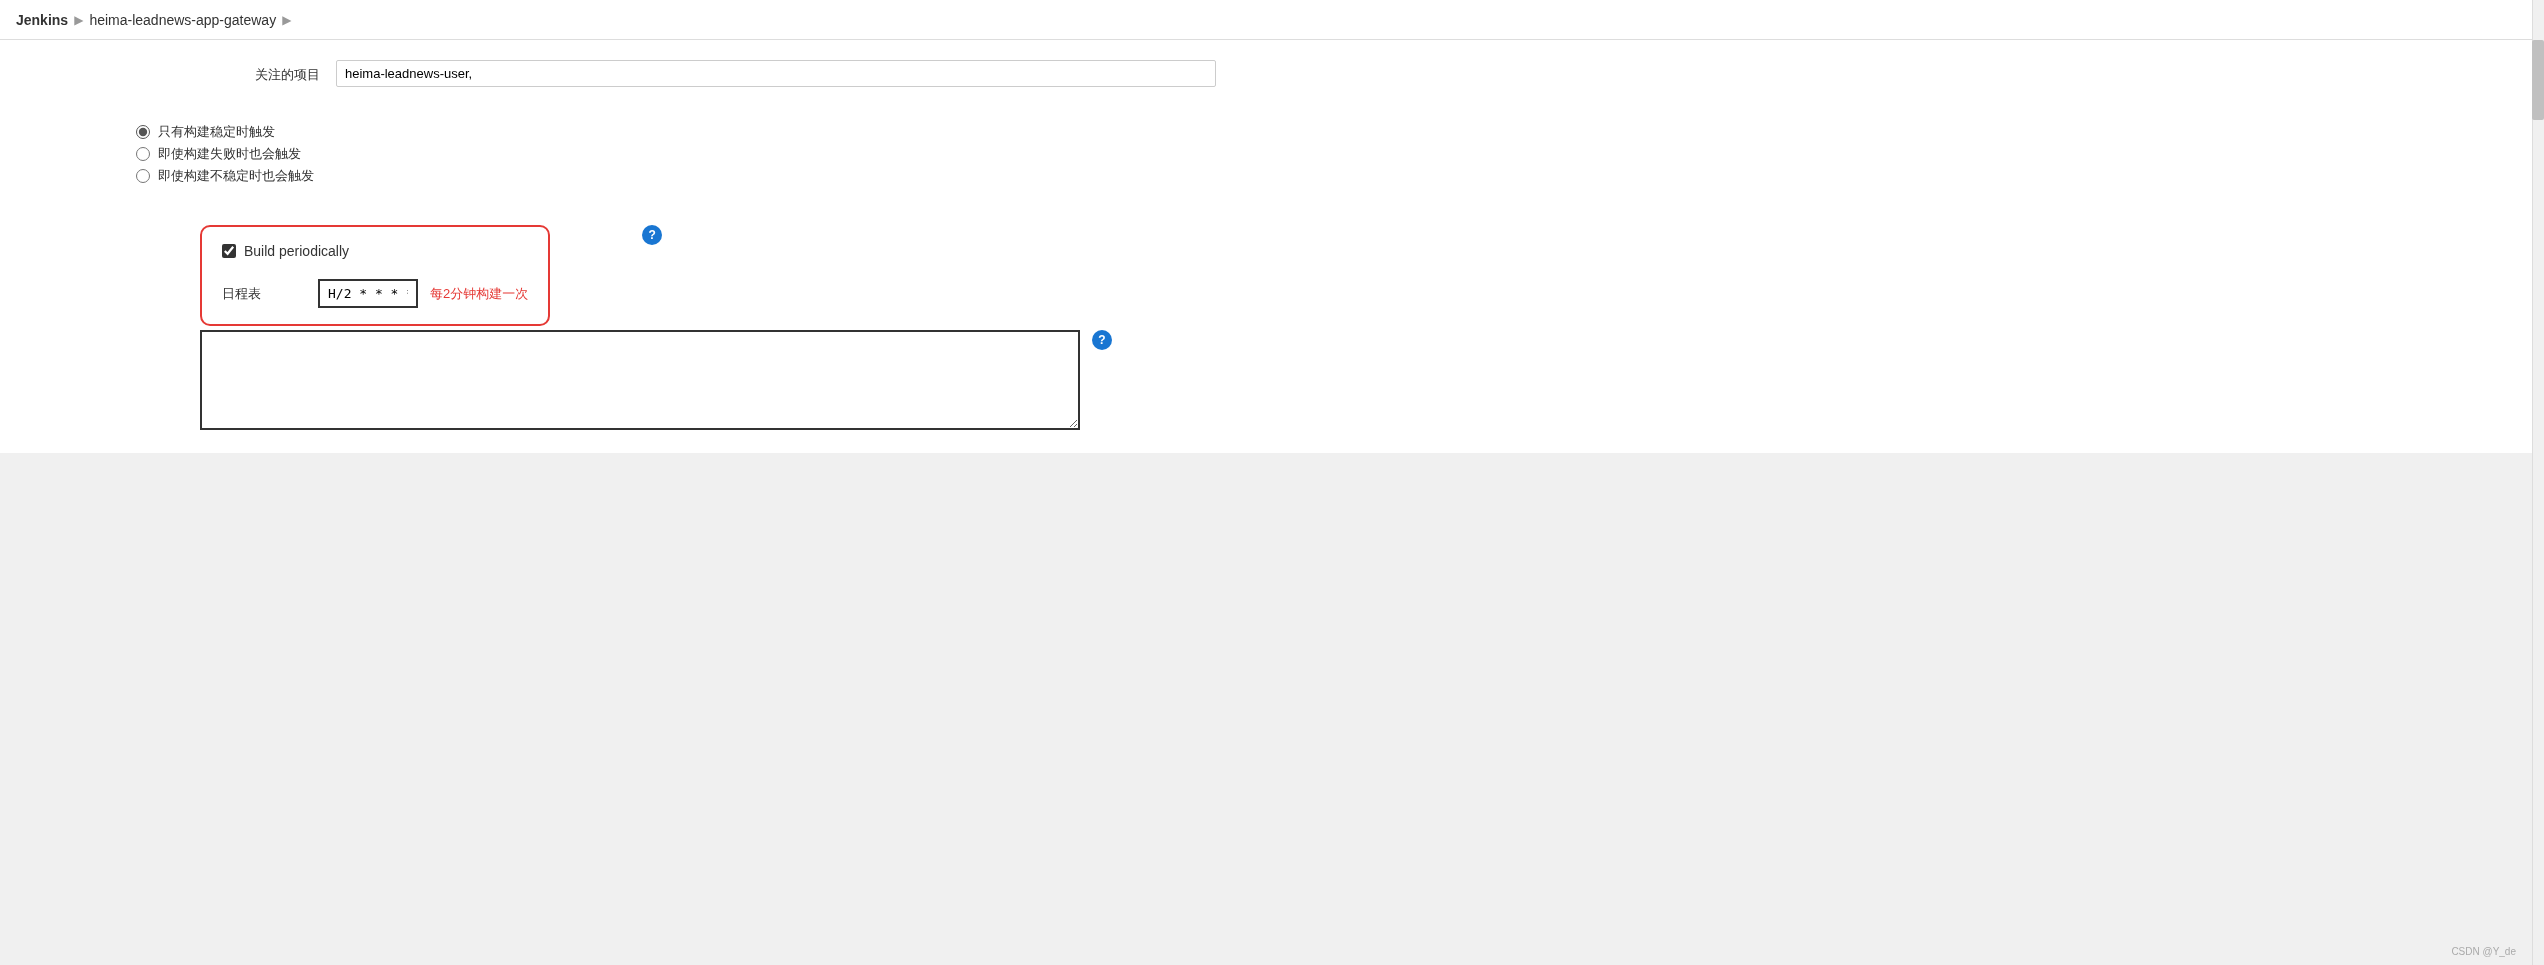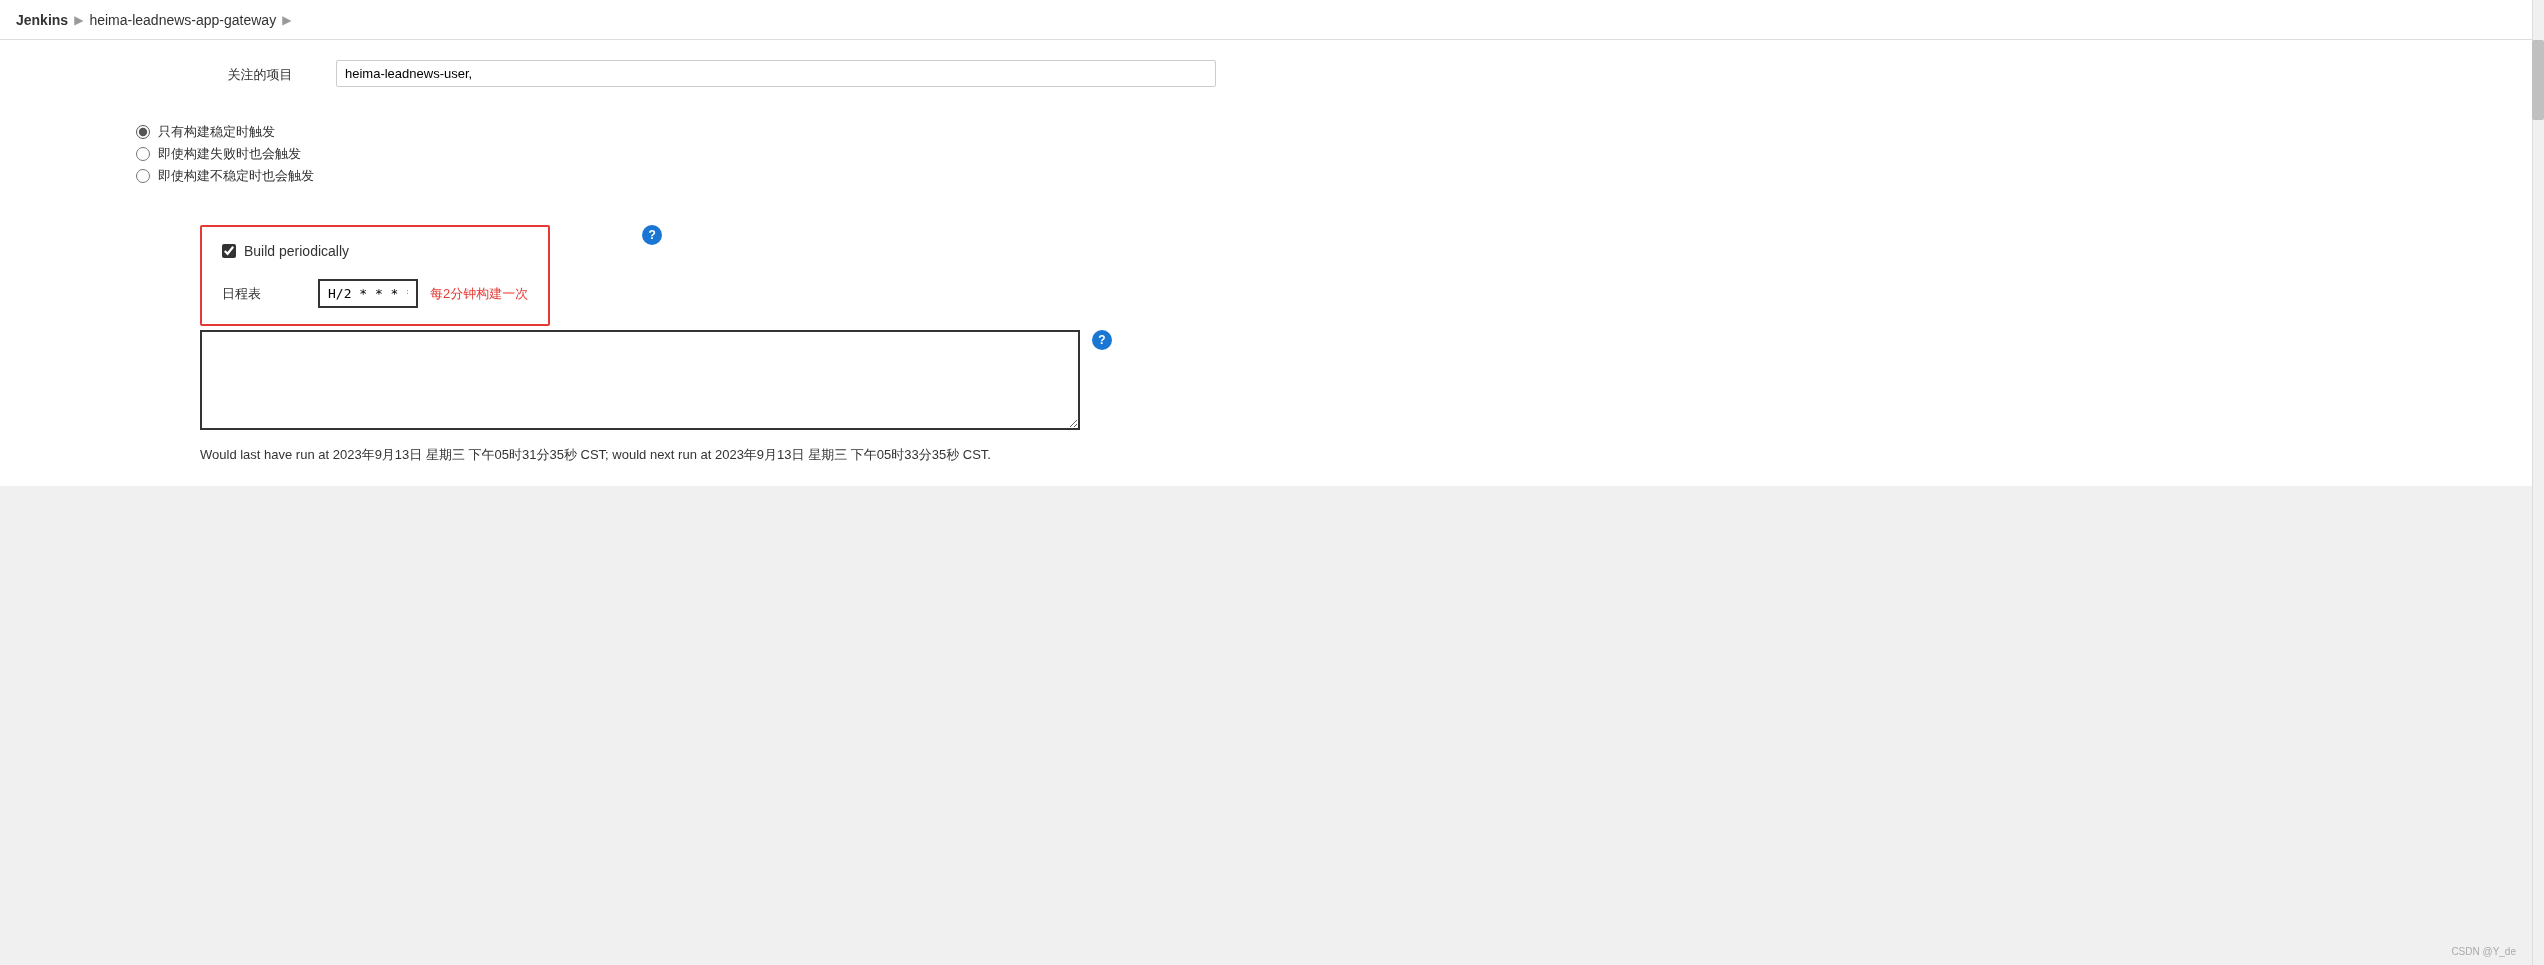--- a/index.html
+++ b/index.html
@@ -74,21 +74,21 @@
 
     
     .form-row {
       display: flex;
       align-items: flex-start;
       margin-bottom: 16px;
       gap: 16px;
     }
     .form-label {
       min-width: 120px;
-      text-align: center;
+      text-align: right;
       padding-top: 6px;
       font-size: 13px;
       color: #333;
     }
     .form-input-text {
       flex: 1;
       max-width: 880px;
       padding: 5px 8px;
       border: 1px solid #ccc;
       border-radius: 2px;
@@ -245,21 +245,21 @@
     }
 
     .full-width-area {
       background: #fff;
       padding-bottom: 20px;
     }
 
     
     .combined-red-box {
       border: 2px solid #e53935;
-      border-radius: 2px;
+      border-radius: 10px;
       margin-left: 200px;
       margin-right: 80px;
       margin-top: 20px;
       padding: 16px 20px 16px 20px;
       display: inline-flex;
       flex-direction: column;
       gap: 12px;
       max-width: 380px;
     }
 
@@ -323,21 +323,20 @@
       <div class="help-icon" style="margin-top: 20px;">?</div>
     </div>
 
     <div style="display: flex; align-items: flex-start; gap: 12px; margin-left: 200px; margin-right: 80px; margin-top: 0;">
       <div style="flex: 1; max-width: 880px;">
         <textarea class="schedule-textarea" style="width: 100%; min-height: 100px; border: 2px solid rgb(51, 51, 51); padding: 5px 8px; font-size: 13px; resize: vertical;"></textarea>
       </div>
       <div class="help-icon" style="margin-top: 4px;">?</div>
     </div>
 
-    <div class="run-info">Would last have run at 2023年9月13日 星期三 下午05时31分35秒 CST; would next run at 2023年9月13日 星期三 下午05时33分35秒 CST.</div>
 
   </div>
 </div>
 
 <div class="scrollbar-track">
   <div class="scrollbar-thumb"></div>
 </div>
 
 <div class="watermark">CSDN @Y_de</div>
 

